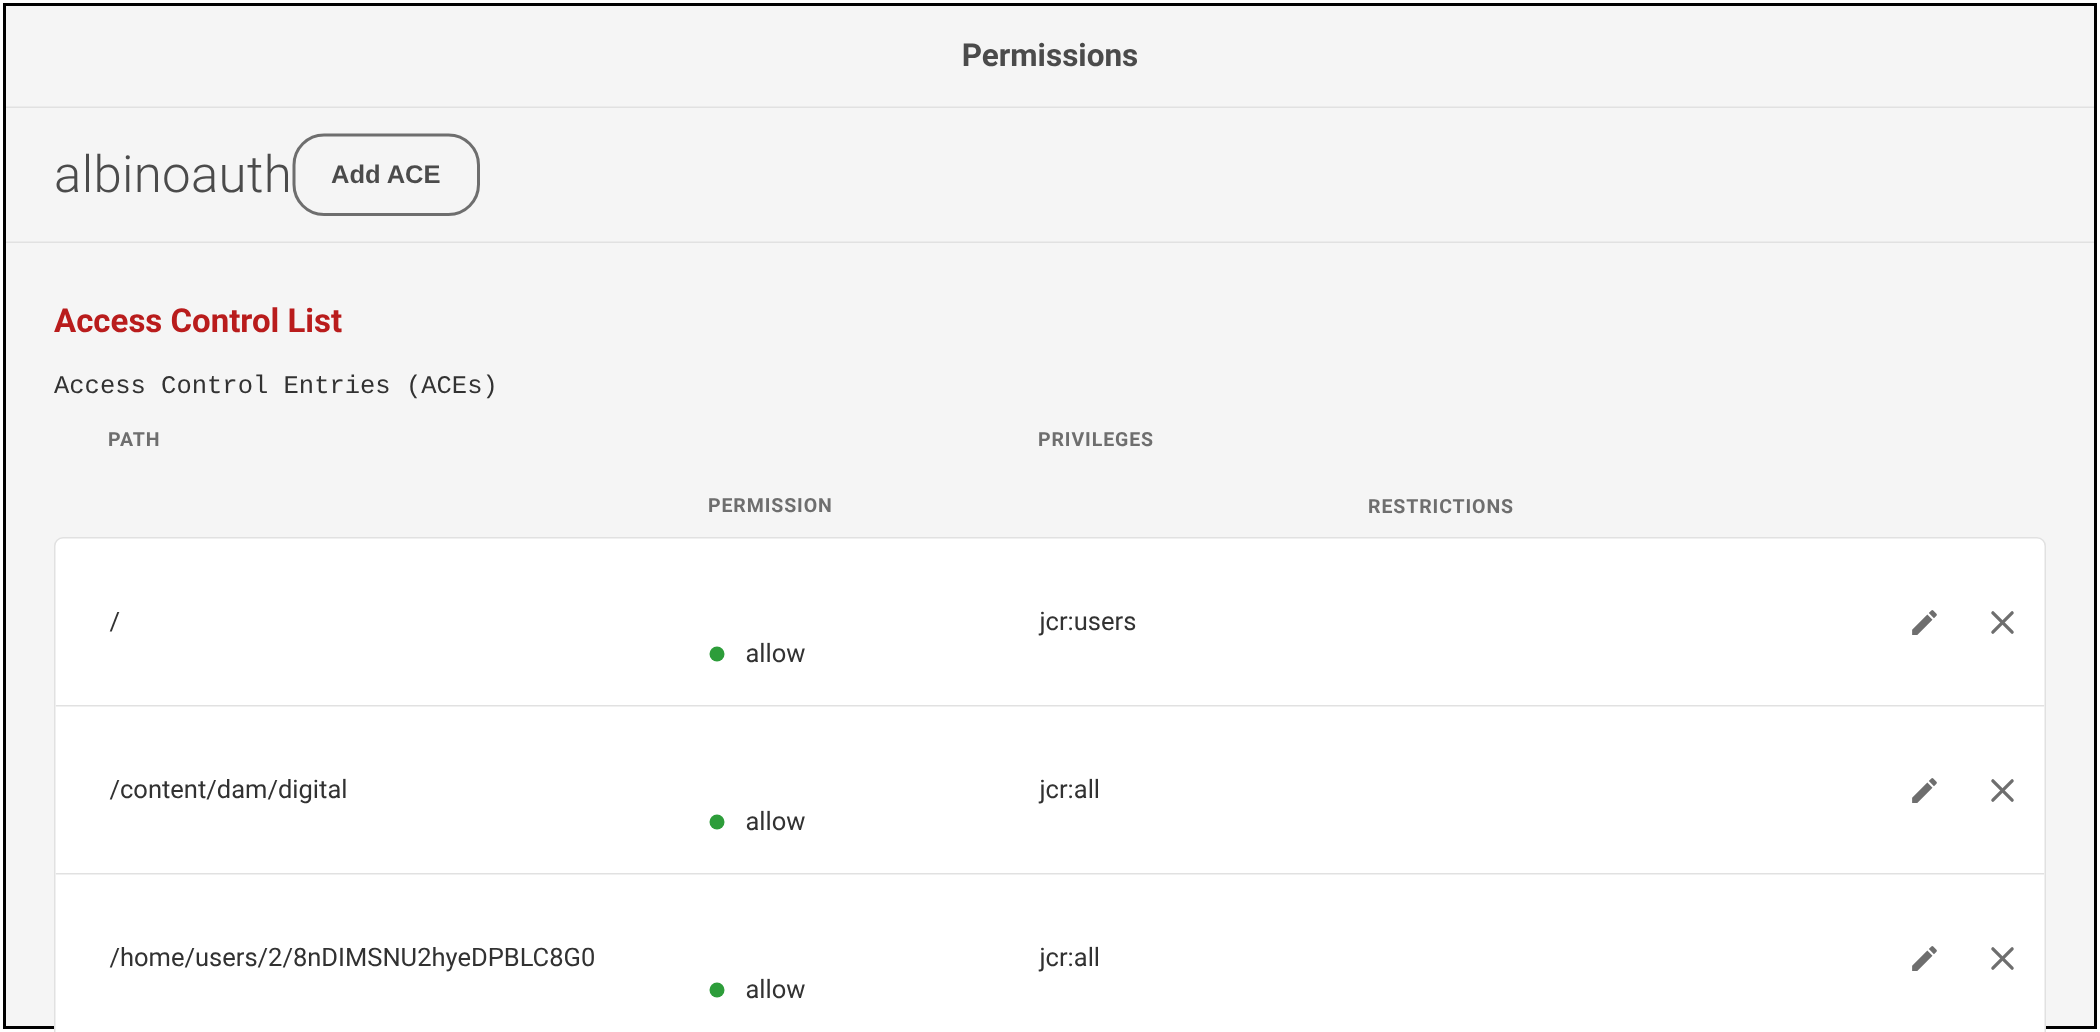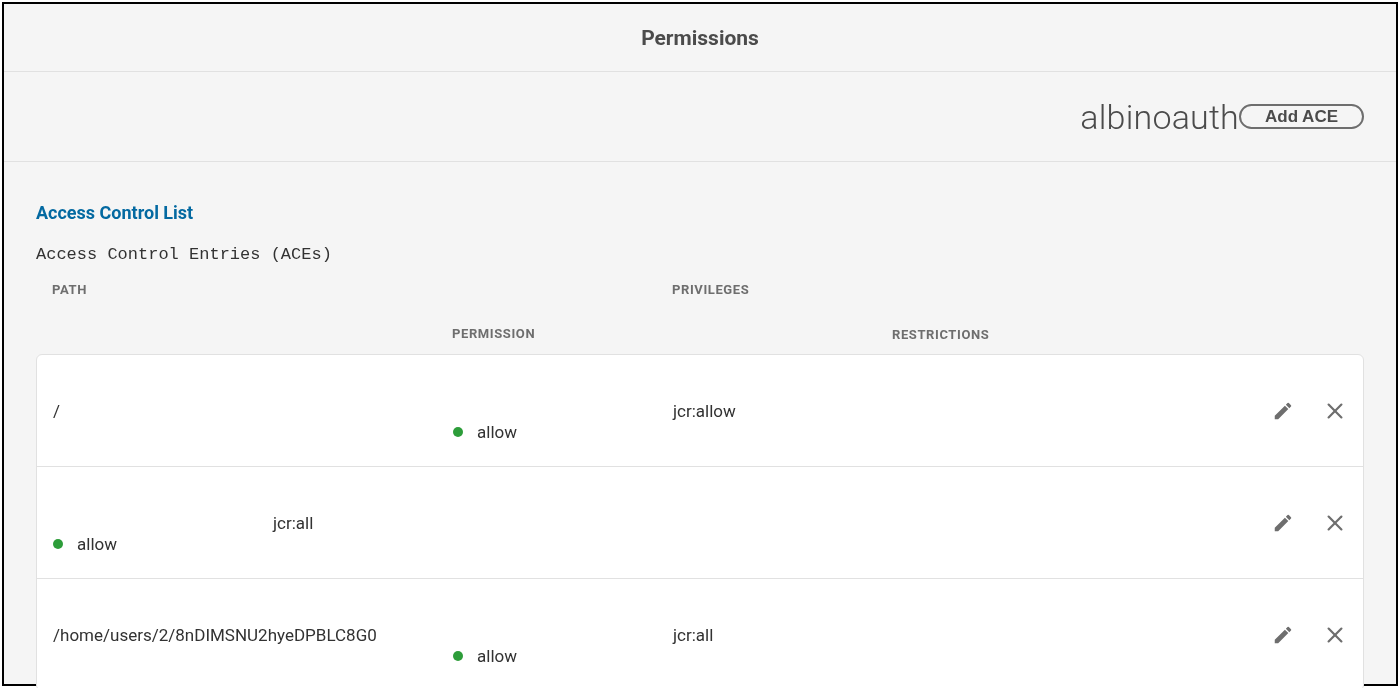--- a/index.html
+++ b/index.html
@@ -31,50 +31,50 @@
   .topbar-title {
     font-size: 21px;
     font-weight: 700;
     color: #4b4b4b;
   }
   .subheader {
     height: 90px;
     border-bottom: 1px solid #e1e1e1;
     display: flex;
     align-items: center;
-    justify-content: flex-end;
+    justify-content: flex-start;
     padding: 0 32px;
   }
   .user-title {
     font-size: 34px;
     font-weight: 300;
     color: #4b4b4b;
     letter-spacing: 0.2px;
   }
   .add-ace-btn {
-    height: 25px;
+    height: 55px;
     padding: 0 24px;
     border: 2px solid #6e6e6e;
     border-radius: 21px;
     background: transparent;
     color: #4b4b4b;
     font-size: 17px;
     font-weight: 700;
     cursor: pointer;
     display: inline-flex;
     align-items: center;
     justify-content: center;
   }
   .content {
     padding: 28px 32px 0 32px;
   }
   .acl-heading {
-    font-size: 18px;
-    font-weight: 700;
-    color: #0369a1;
+    font-size: 22px;
+    font-weight: 700;
+    color: #b91c1c;
     margin: 12px 0 22px 0;
   }
   .ace-subheading {
     font-size: 17px;
     font-weight: 400;
     color: #323232;
     margin: 0 0 18px 0;
     font-family: Liberation Mono, monospace;
   }
   .ace-table {
@@ -82,21 +82,21 @@
   }
   .ace-headrow {
     display: flex;
     padding: 0 16px 12px 16px;
     font-size: 13px;
     letter-spacing: 0.6px;
     color: #6e6e6e;
     font-weight: 700;
     text-transform: uppercase;
   }
-  .col-path       { flex: 0 0 400px; }
+  .col-path       { flex: 0 0 400px; margin-left: 20px; }
   .col-permission { flex: 0 0 220px; display: flex; align-items: center; margin-top: 43px; }
   .col-privileges { flex: 0 0 220px; }
   .col-restrict   { flex: 1 1 auto; margin-top: 45px; }
   .col-actions    { flex: 0 0 110px; display: flex; align-items: center; justify-content: flex-end; gap: 28px; }
   .ace-body {
     border: 1px solid #e1e1e1;
     border-radius: 6px;
     background: #fff;
     overflow: hidden;
   }
@@ -158,38 +158,39 @@
       </div>
 
       <div class="ace-body" id="ace-body">
 
   <div class="ace-row">
     <div class="col-path">/</div>
     <div class="col-permission">
       <span class="perm-dot" style="background: rgb(45, 157, 58);"></span>
       <span>allow</span>
     </div>
-    <div class="col-privileges">jcr:allow</div>
+    <div class="col-privileges">jcr:users</div>
     <div class="col-restrict"></div>
     <div class="col-actions">
       <span class="icon-btn" title="Edit">
         <svg viewBox="0 0 24 24" fill="currentColor">
           <path d="M3 17.25V21h3.75L17.81 9.94l-3.75-3.75L3 17.25zM20.71 7.04a1 1 0 0 0 0-1.41l-2.34-2.34a1 1 0 0 0-1.41 0l-1.83 1.83 3.75 3.75 1.83-1.83z"></path>
         </svg>
       </span>
       <span class="icon-btn" title="Delete">
         <svg viewBox="0 0 24 24" fill="none" stroke="currentColor" stroke-width="2.4" stroke-linecap="round">
           <line x1="5" y1="5" x2="19" y2="19"></line>
           <line x1="19" y1="5" x2="5" y2="19"></line>
         </svg>
       </span>
     </div>
   </div>
 
   <div class="ace-row">
+    <div class="col-path">/content/dam/digital</div>
     <div class="col-permission">
       <span class="perm-dot" style="background: rgb(45, 157, 58);"></span>
       <span>allow</span>
     </div>
     <div class="col-privileges">jcr:all</div>
     <div class="col-restrict"></div>
     <div class="col-actions">
       <span class="icon-btn" title="Edit">
         <svg viewBox="0 0 24 24" fill="currentColor">
           <path d="M3 17.25V21h3.75L17.81 9.94l-3.75-3.75L3 17.25zM20.71 7.04a1 1 0 0 0 0-1.41l-2.34-2.34a1 1 0 0 0-1.41 0l-1.83 1.83 3.75 3.75 1.83-1.83z"></path>

